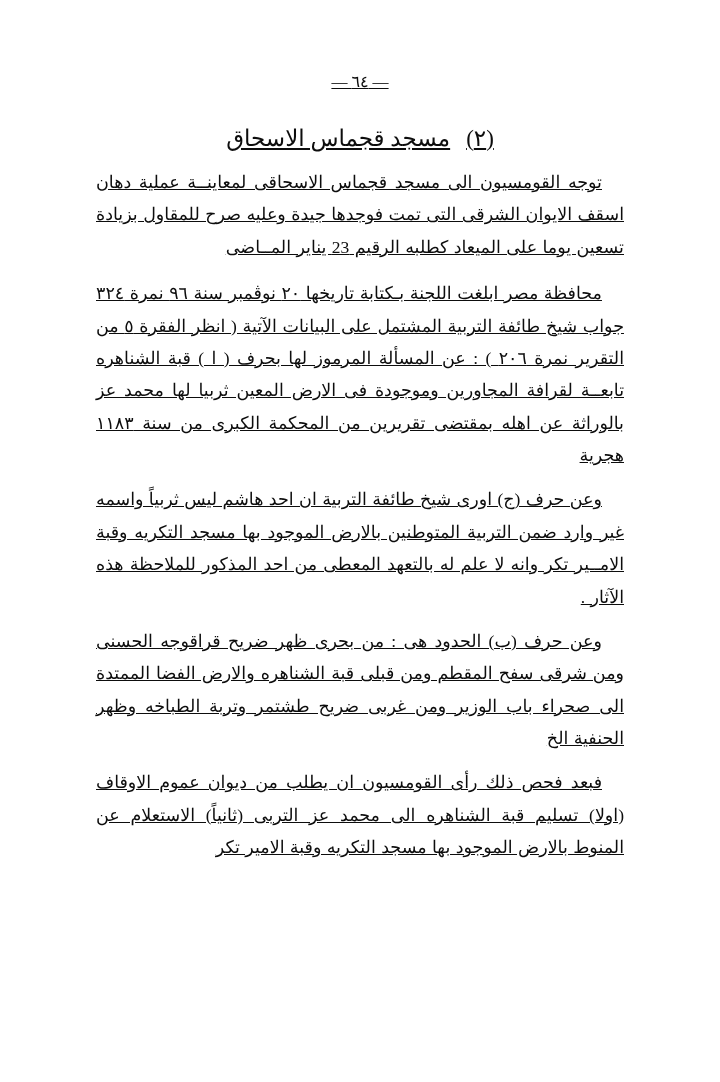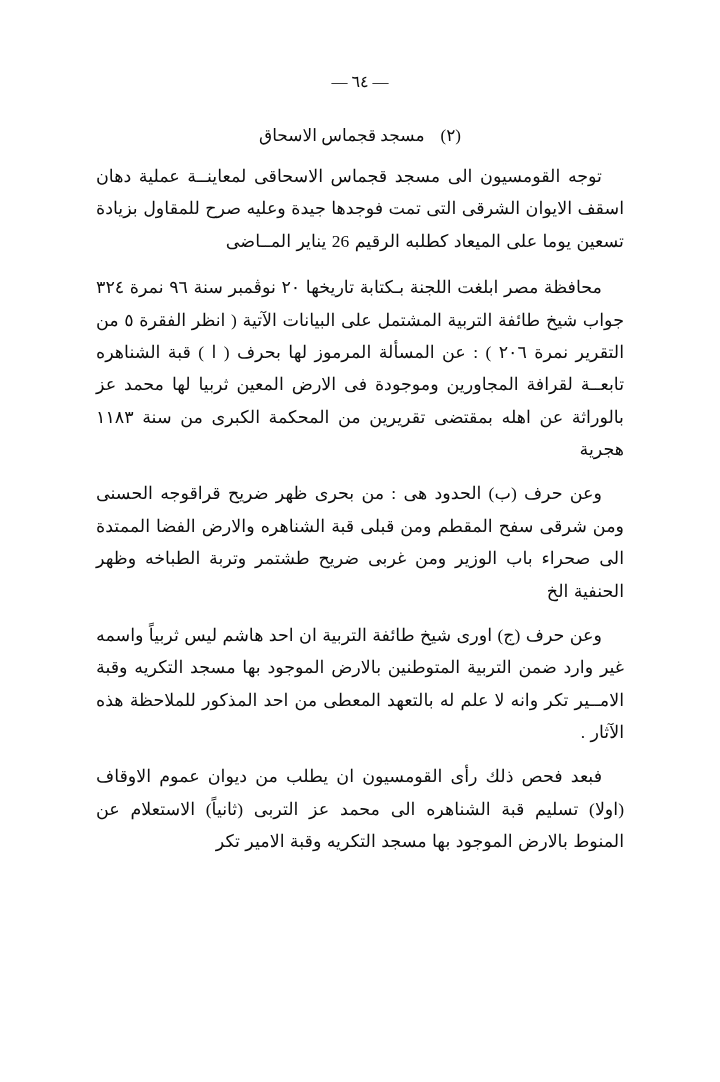--- a/index.html
+++ b/index.html
@@ -14,31 +14,32 @@
     color: #0d0d0d;
     position: relative;
     overflow: hidden;
   }
   .page {
     width: 720px;
     height: 1082px;
     box-sizing: border-box;
     padding: 72px 96px 40px 96px;
     position: relative;
+    text-decoration: underline;
   }
   .page-number {
     text-align: center;
     font-size: 16px;
     letter-spacing: 2px;
     margin: 0 0 34px 0;
     direction: rtl;
   }
   .section-heading {
     text-align: center;
-    font-size: 17px;
+    font-size: 23px;
     margin: 0 0 14px 0;
     direction: rtl;
     white-space: nowrap;
   }
   .section-heading .num {
     margin-left: 16px;
   }
   p.body-par {
     direction: rtl;
     text-align: justify;
@@ -66,24 +67,24 @@
 <body>
 
 <div class="page">
 
   <div class="page-number">— ٦٤ —</div>
 
   <div class="blk">
     <div class="section-heading">
       <span class="num">(٢)</span><span>مسجد قجماس الاسحاق</span>
     </div>
-    <p class="body-par">توجه القومسيون الى مسجد قجماس الاسحاقى لمعاينــة عملية دهان اسقف الايوان الشرقى التى تمت فوجدها جيدة وعليه صرح للمقاول بزيادة تسعين يوما على الميعاد كطلبه الرقيم 26 يناير المــاضى</p>
+    <p class="body-par">توجه القومسيون الى مسجد قجماس الاسحاقى لمعاينــة عملية دهان اسقف الايوان الشرقى التى تمت فوجدها جيدة وعليه صرح للمقاول بزيادة تسعين يوما على الميعاد كطلبه الرقيم 23 يناير المــاضى</p>
   </div>
 
   <div class="blk">
     <p class="body-par">محافظة مصر ابلغت اللجنة بـكتابة تاريخها ٢٠ نوڤمبر سنة ٩٦ نمرة ٣٢٤ جواب شيخ طائفة التربية المشتمل على البيانات الآتية ( انظر الفقرة ٥ من التقرير نمرة ٢٠٦ ) : عن المسألة المرموز لها بحرف ( ا ) قبة الشناهره تابعــة لقرافة المجاورين وموجودة فى الارض المعين ثربيا لها محمد عز بالوراثة عن اهله بمقتضى تقريرين من المحكمة الكبرى من سنة ١١٨٣ هجرية</p>
+    <p class="body-par">وعن حرف (ج) اورى شيخ طائفة التربية ان احد هاشم ليس ثربياً واسمه غير وارد ضمن التربية المتوطنين بالارض الموجود بها مسجد التكريه وقبة الامــير تكر وانه لا علم له بالتعهد المعطى من احد المذكور للملاحظة هذه الآثار .</p>
     <p class="body-par">وعن حرف (ب) الحدود هى : من بحرى ظهر ضريح قراقوجه الحسنى ومن شرقى سفح المقطم ومن قبلى قبة الشناهره والارض الفضا الممتدة الى صحراء باب الوزير ومن غربى ضريح طشتمر وتربة الطباخه وظهر الحنفية الخ</p>
-    <p class="body-par">وعن حرف (ج) اورى شيخ طائفة التربية ان احد هاشم ليس ثربياً واسمه غير وارد ضمن التربية المتوطنين بالارض الموجود بها مسجد التكريه وقبة الامــير تكر وانه لا علم له بالتعهد المعطى من احد المذكور للملاحظة هذه الآثار .</p>
     <p class="body-par">فبعد فحص ذلك رأى القومسيون ان يطلب من ديوان عموم الاوقاف (اولا) تسليم قبة الشناهره الى محمد عز التربى (ثانياً) الاستعلام عن المنوط بالارض الموجود بها مسجد التكريه وقبة الامير تكر</p>
   </div>
 
 
 </div>
 
 </body></html>

